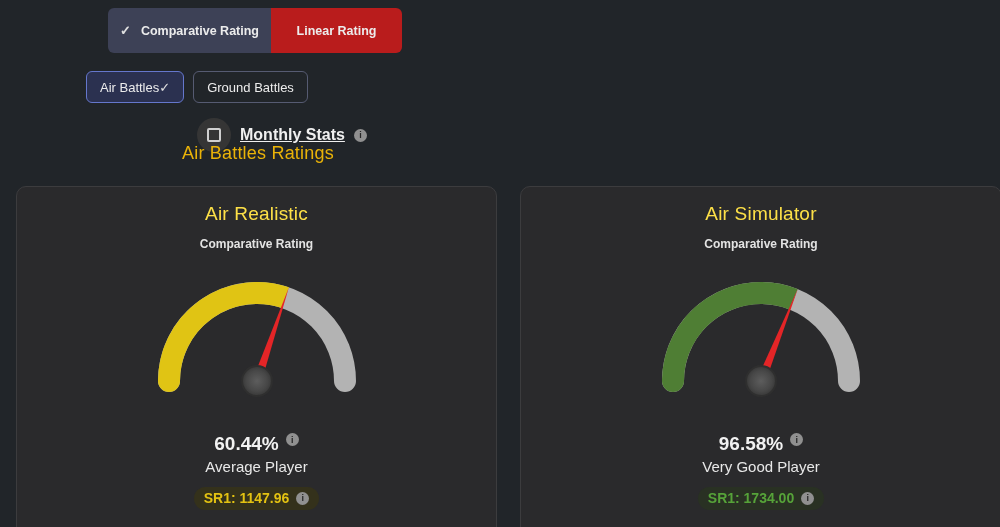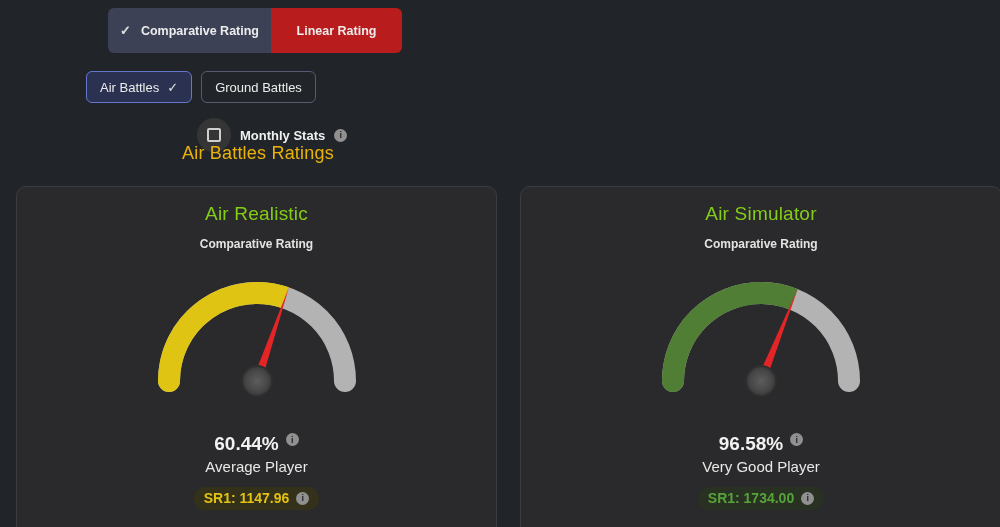--- a/index.html
+++ b/index.html
@@ -13,44 +13,44 @@
   
   .rating-tabs { position:absolute; left:108px; top:8px; height:45px; display:flex; border-radius:6px; overflow:hidden; }
   .rating-tab { display:flex; align-items:center; justify-content:center; gap:10px;
     font-size:12.5px; font-weight:bold; color:#ececec; cursor:pointer; }
   .rating-tab.sel { background:#3d4156; width:163px; }
   .rating-tab.unsel { background:#b91c1c; width:131px; }
   .check { font-size:13px; color:#e0e0e0; }
 
   
   .battle-tabs { position:absolute; left:86px; top:71px; display:flex; gap:9px; }
-  .battle-tab { height:32px; display:flex; align-items:center; gap:8px; padding:0 13px;
+  .battle-tab { height:32px; display:flex; align-items:center; padding:0 13px;
     border-radius:6px; font-size:13px; color:#ececec; border:1px solid #565b72;
     background:transparent; cursor:pointer; }
   .battle-tab.sel { border:1px solid #6577cc; background:#2b3150; }
 
   
   .monthly-row { position:absolute; left:197px; top:118px; height:34px; display:flex; align-items:center; }
   .checkbox-ripple { width:34px; height:34px; border-radius:50%; background:#353535;
     display:flex; align-items:center; justify-content:center; cursor:pointer; }
   .checkbox-box { width:14px; height:14px; border:2px solid #cfcfcf; border-radius:2px; background:transparent; }
-  .monthly-label { font-size:13px; font-weight:bold; margin-left:9px; color:#f0f0f0; }
+  .monthly-label { font-size:16px; font-weight:bold; margin-left:9px; color:#f0f0f0;text-decoration:underline; }
   .info-icon { display:inline-flex; align-items:center; justify-content:center;
     width:13px; height:13px; border-radius:50%; background:#909090; color:#262626;
     font-size:9px; font-weight:bold; flex:0 0 auto; cursor:pointer; }
   .monthly-row .info-icon { margin-left:9px; }
 
   .page-heading { position:absolute; left:182px; top:143px; font-size:18px; color:#eab308; letter-spacing:0.2px; }
 
   
   .card { position:absolute; top:186px; height:360px; background:#2a2a2c;
     border:1px solid #3c3c3e; border-radius:10px; text-align:center; }
   .card-1 { left:16px;  width:481px; }
   .card-2 { left:520px; width:482px; }
-  .card-title { margin:16px 0 0; font-size:19px; font-weight:normal; color:#84cc16; letter-spacing:0.2px; }
+  .card-title { margin:16px 0 0; font-size:19px; font-weight:normal; color:#fde047; letter-spacing:0.2px; }
   .card-subtitle { margin-top:12px; font-size:12px; font-weight:bold; color:#e3e3e3; }
   .gauge-svg { display:block; margin:6px auto 0; }
   .pct-row { margin-top:24px; display:flex; justify-content:center; align-items:flex-start; gap:7px;
     font-size:19px; font-weight:bold; color:#f2f2f2; }
   .player-label { margin-top:3px; font-size:15px; color:#e8e8e8; }
   .sr-badge { display:inline-flex; align-items:center; gap:7px; margin-top:12px;
     padding:3px 10px 4px; border-radius:12px; font-size:14px; font-weight:bold; }
 </style>
 </head>
 <body>

